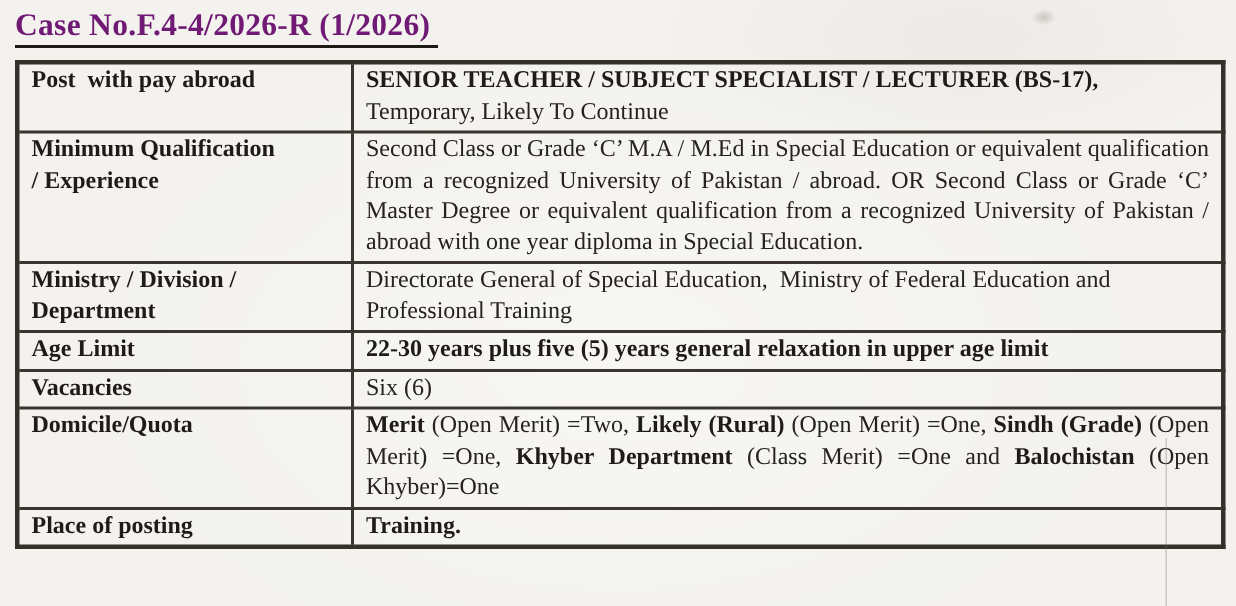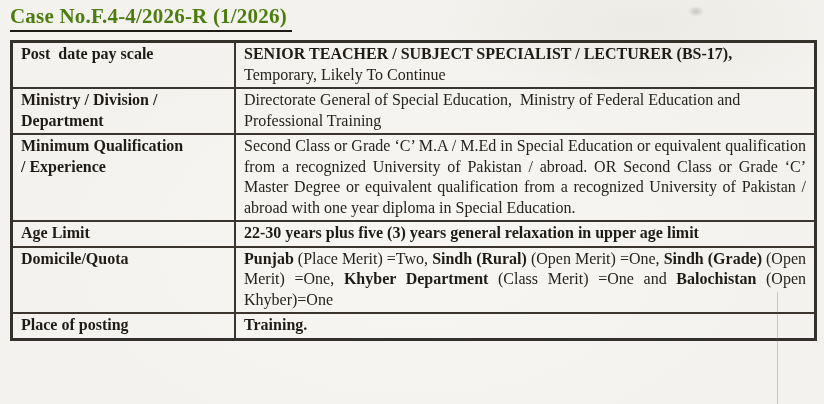--- a/index.html
+++ b/index.html
@@ -12,21 +12,21 @@
     font-family:"Liberation Serif","DejaVu Serif",serif;
     color:#26231e;
     -webkit-font-smoothing:antialiased;
   }
   .doc-title{
     display:inline-block;
     margin:4px 0 0 10px;
     font-size:21px;
     font-weight:bold;
     letter-spacing:0.2px;
-    color:#4d7c0f;
+    color:#701a75;
     border-bottom:2.5px solid #1d1a16;
     padding:0 5px 1px 0;
     white-space:pre;
   }
   table.doc-table{
     border-collapse:collapse;
     table-layout:fixed;
     width:807px;
     margin:8px 0 0 10px;
     border:3px solid #34302a;
@@ -64,46 +64,50 @@
 
 <div class="scan-smudge"></div>
 <div class="scan-vline"></div>
 
 <div>
   <div class="doc-title">Case No.F.4-4/2026-R (1/2026)</div>
 
   <table class="doc-table">
     <tbody>
       <tr>
-        <td class="label">Post  date pay scale</td>
+        <td class="label">Post  with pay abroad</td>
         <td class="value"><span class="b">SENIOR TEACHER / SUBJECT SPECIALIST / LECTURER (BS-17),
 </span><span>Temporary, Likely To Continue</span></td>
+      </tr>
+
+      <tr>
+        <td class="label">Minimum Qualification
+/ Experience</td>
+        <td class="value justify">Second Class or Grade ‘C’ M.A / M.Ed in Special Education or equivalent qualification from a recognized University of Pakistan / abroad. OR Second Class or Grade ‘C’ Master Degree or equivalent qualification from a recognized University of Pakistan / abroad with one year diploma in Special Education.</td>
       </tr>
 
       <tr>
         <td class="label">Ministry / Division /
 Department</td>
         <td class="value">Directorate General of Special Education,  Ministry of Federal Education and Professional Training</td>
       </tr>
 
       <tr>
-        <td class="label">Minimum Qualification
-/ Experience</td>
-        <td class="value justify">Second Class or Grade ‘C’ M.A / M.Ed in Special Education or equivalent qualification from a recognized University of Pakistan / abroad. OR Second Class or Grade ‘C’ Master Degree or equivalent qualification from a recognized University of Pakistan / abroad with one year diploma in Special Education.</td>
+        <td class="label">Age Limit</td>
+        <td class="value"><span class="b">22-30 years </span><span class="b u">plus</span><span class="b"> five (5) years general relaxation in upper age limit</span></td>
       </tr>
 
       <tr>
-        <td class="label">Age Limit</td>
-        <td class="value"><span class="b">22-30 years </span><span class="b u">plus</span><span class="b"> five (3) years general relaxation in upper age limit</span></td>
+        <td class="label">Vacancies</td>
+        <td class="value">Six (6)</td>
       </tr>
-
 
       <tr>
         <td class="label">Domicile/Quota</td>
-        <td class="value justify"><span class="b">Punjab</span><span> (Place Merit) =Two, </span><span class="b">Sindh (Rural)</span><span> (Open Merit) =One, </span><span class="b">Sindh (Grade)</span><span> (Open Merit) =One, </span><span class="b">Khyber Department</span><span> (Class Merit) =One and </span><span class="b">Balochistan</span><span> (Open Khyber)=One</span></td>
+        <td class="value justify"><span class="b">Merit</span><span> (Open Merit) =Two, </span><span class="b">Likely (Rural)</span><span> (Open Merit) =One, </span><span class="b">Sindh (Grade)</span><span> (Open Merit) =One, </span><span class="b">Khyber Department</span><span> (Class Merit) =One and </span><span class="b">Balochistan</span><span> (Open Khyber)=One</span></td>
       </tr>
 
       <tr>
         <td class="label">Place of posting</td>
         <td class="value b">Training.</td>
       </tr>
 
     </tbody>
   </table>
 </div>

